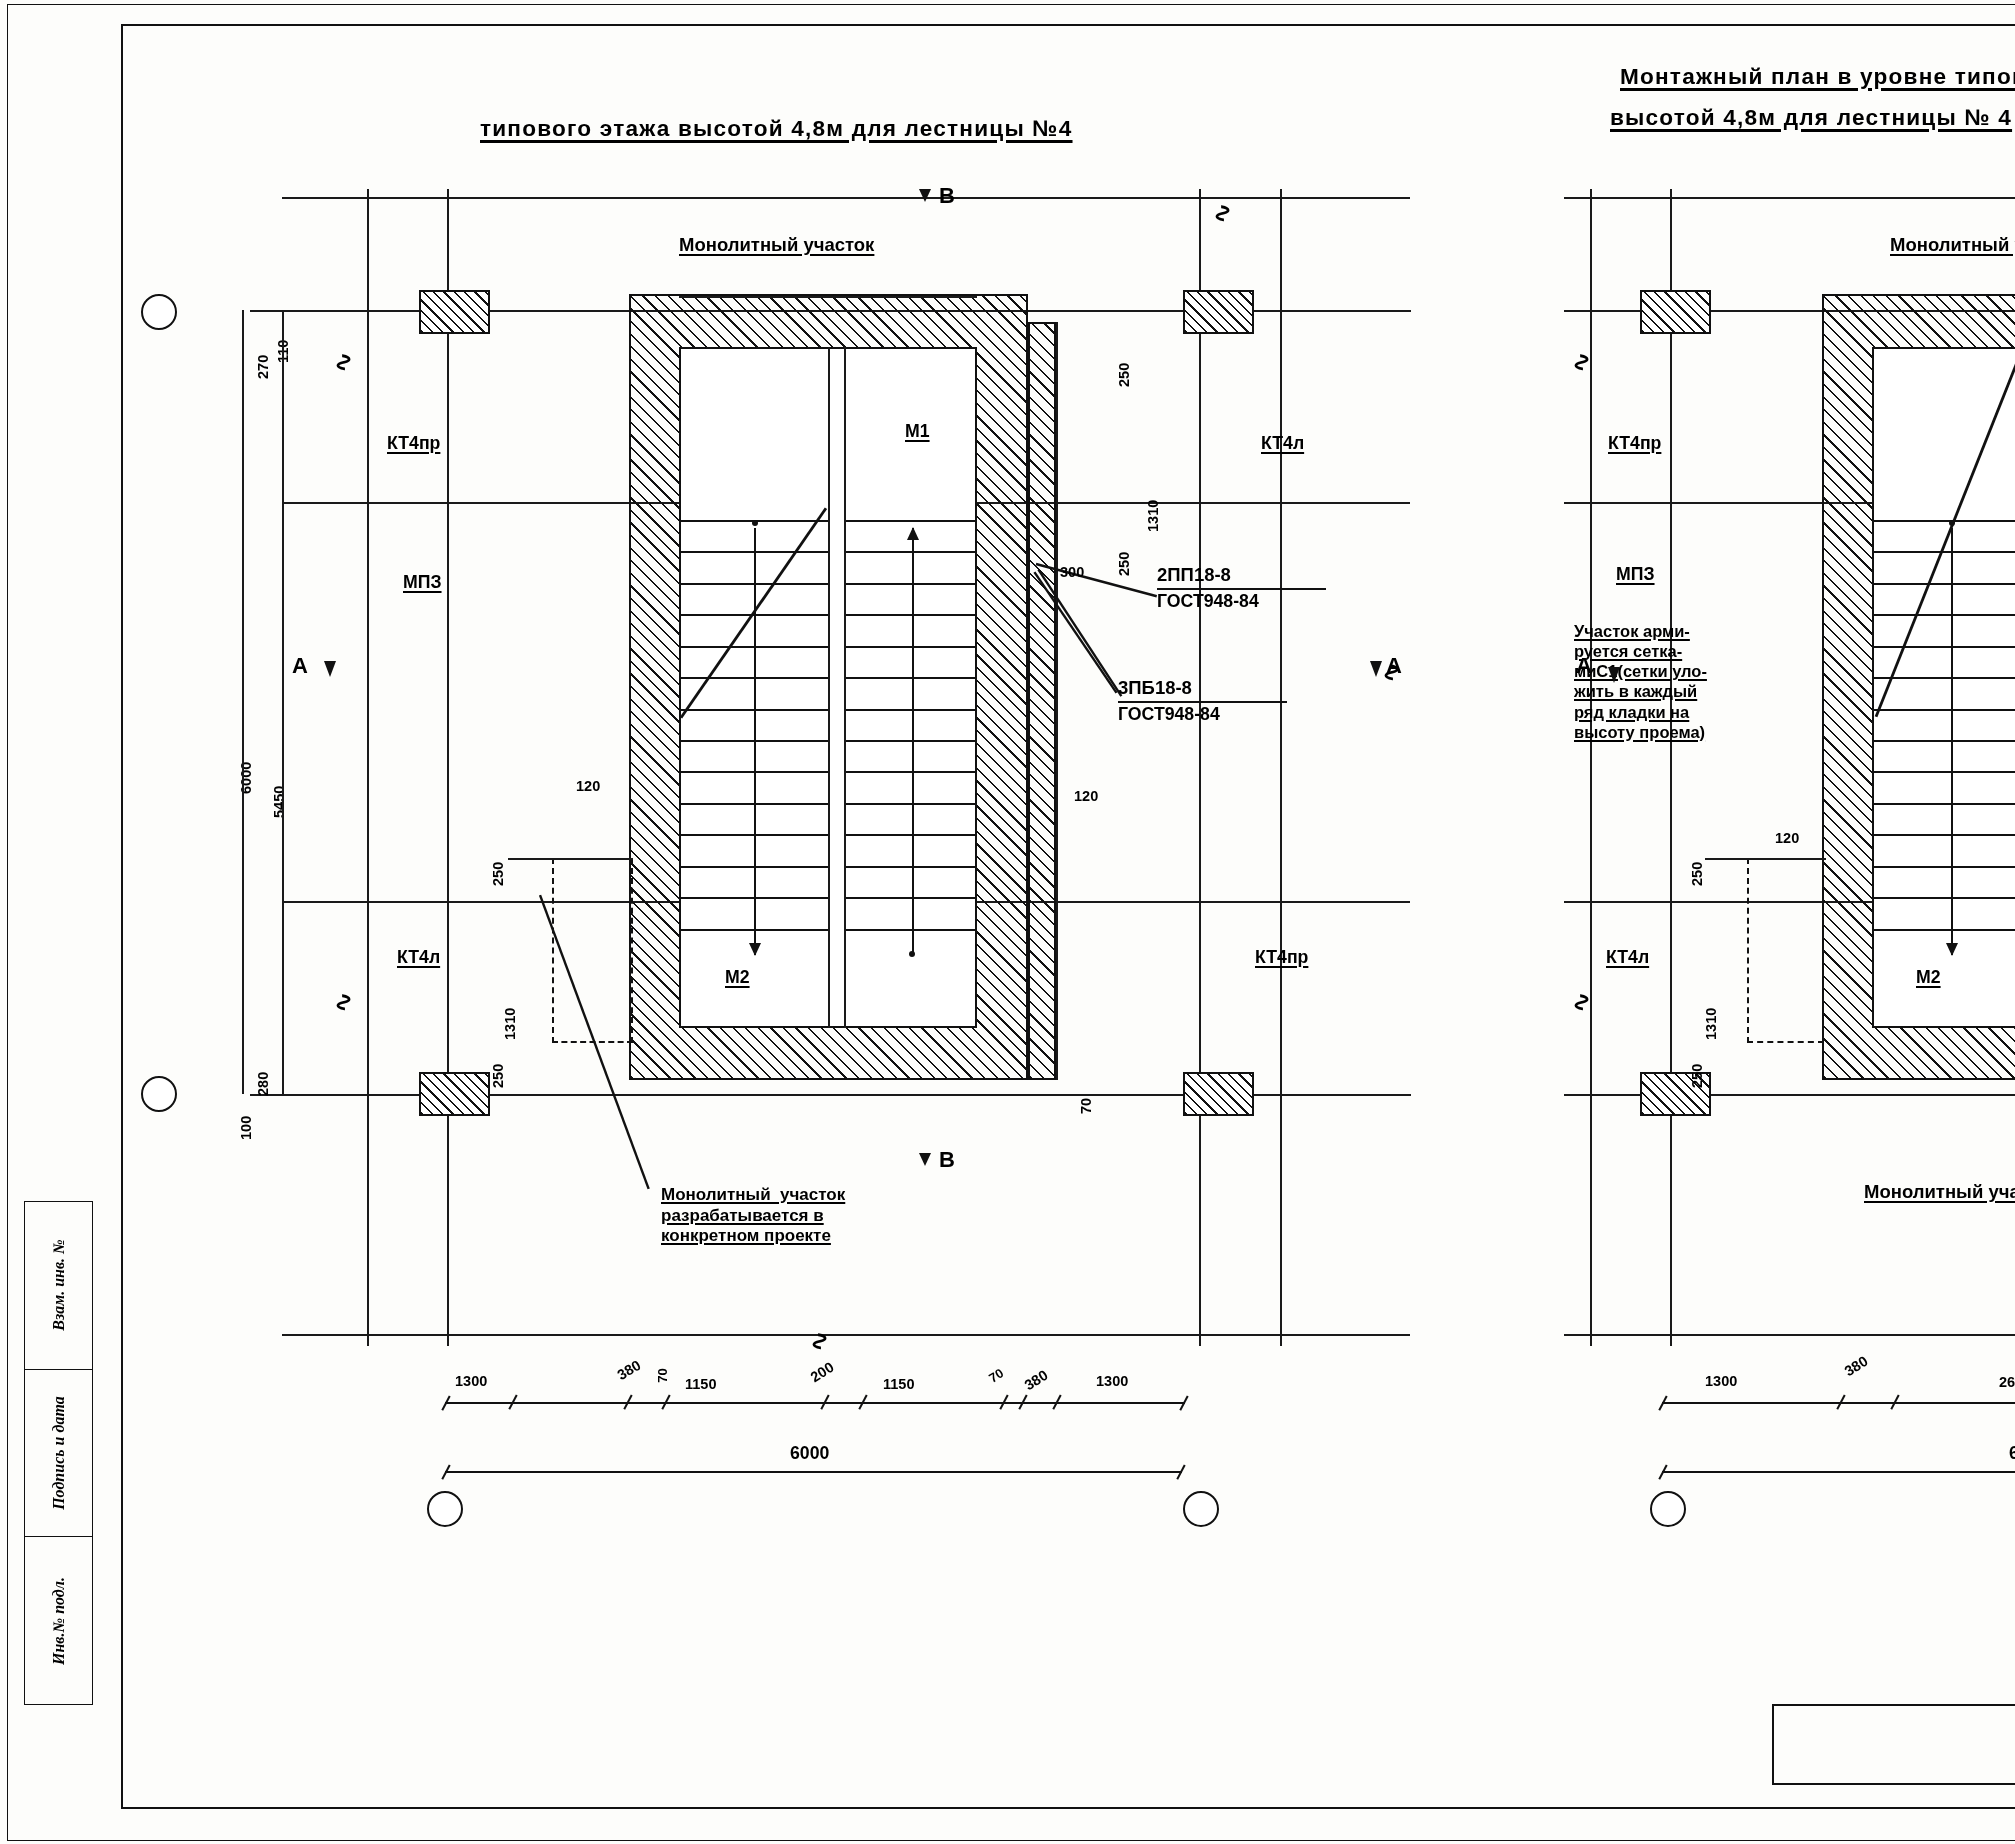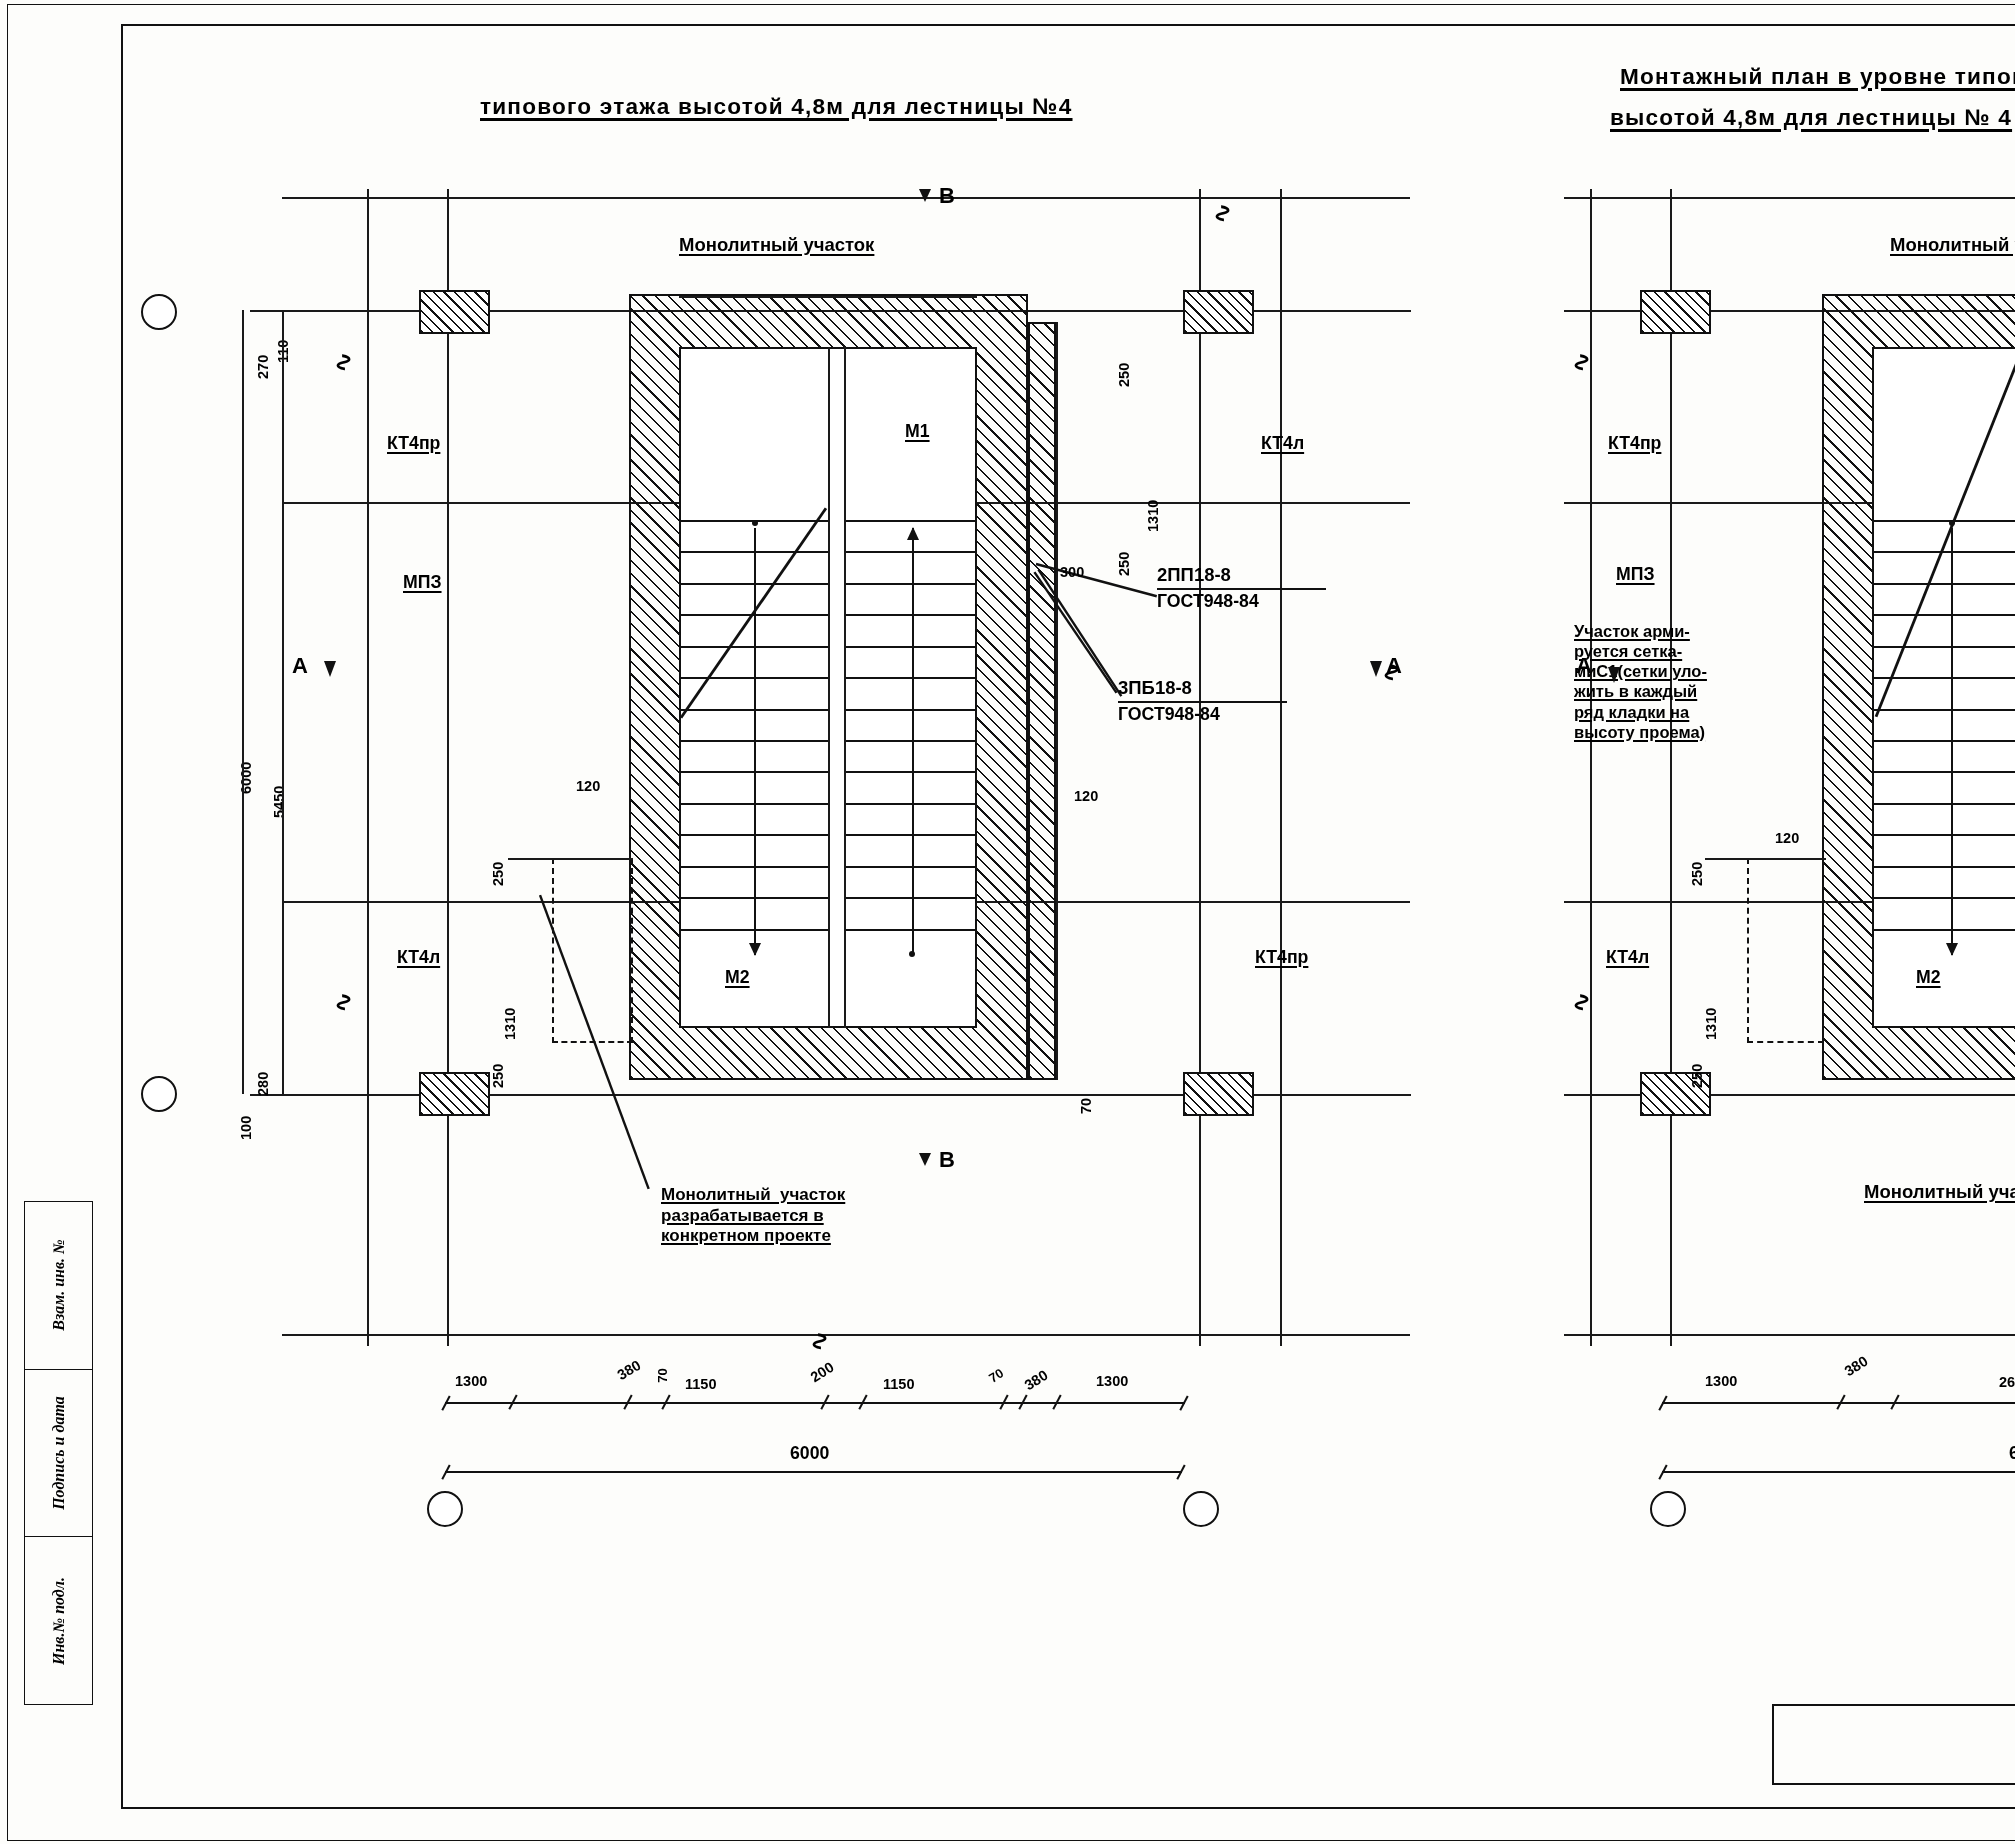--- a/index.html
+++ b/index.html
@@ -109,21 +109,21 @@
       <span>Взам. инв. №</span>
     </div>
     <div class="side-cell">
       <span>Подпись и дата</span>
     </div>
     <div class="side-cell">
       <span>Инв.№ подл.</span>
     </div>
   </div>
 
-  <div class="dtitle" style="left:480px; top:94px;">типового этажа высотой 4,8м для лестницы №4</div>
+  <div class="dtitle" style="left:480px; top:116px;">типового этажа высотой 4,8м для лестницы №4</div>
 
   <div class="gl" style="left:282px;  top:197px;  width:1128px; height:1.6px;"></div>
   <div class="gl" style="left:250px;  top:310px;  width:1161px; height:1.6px;"></div>
   <div class="gl" style="left:282px;  top:502px; width:1128px; height:1.6px;"></div>
   <div class="gl" style="left:282px;  top:901px; width:1128px; height:1.6px;"></div>
   <div class="gl" style="left:250px;  top:1094px; width:1161px; height:1.6px;"></div>
   <div class="gl" style="left:282px;  top:1334px; width:1128px; height:1.6px;"></div>
 
   <div class="gl" style="left:367px;  top:189px; width:1.6px; height:1157px;"></div>
   <div class="gl" style="left:447px; top:189px; width:1.6px; height:1157px;"></div>

